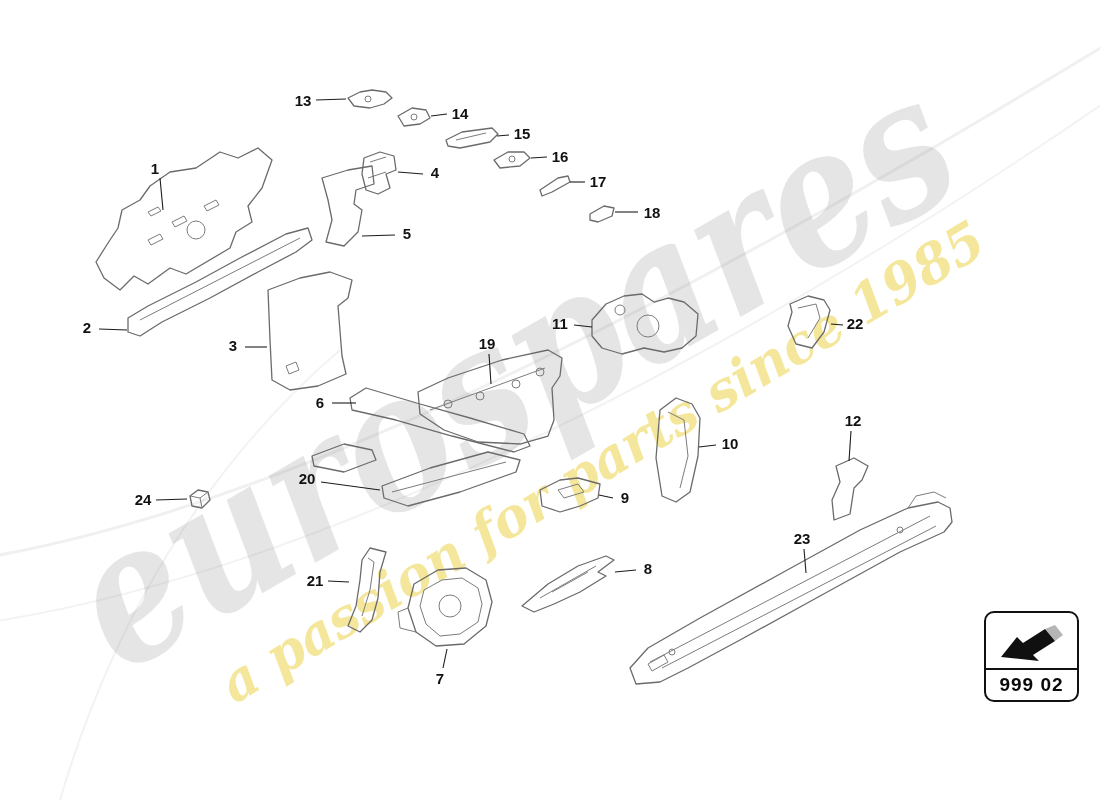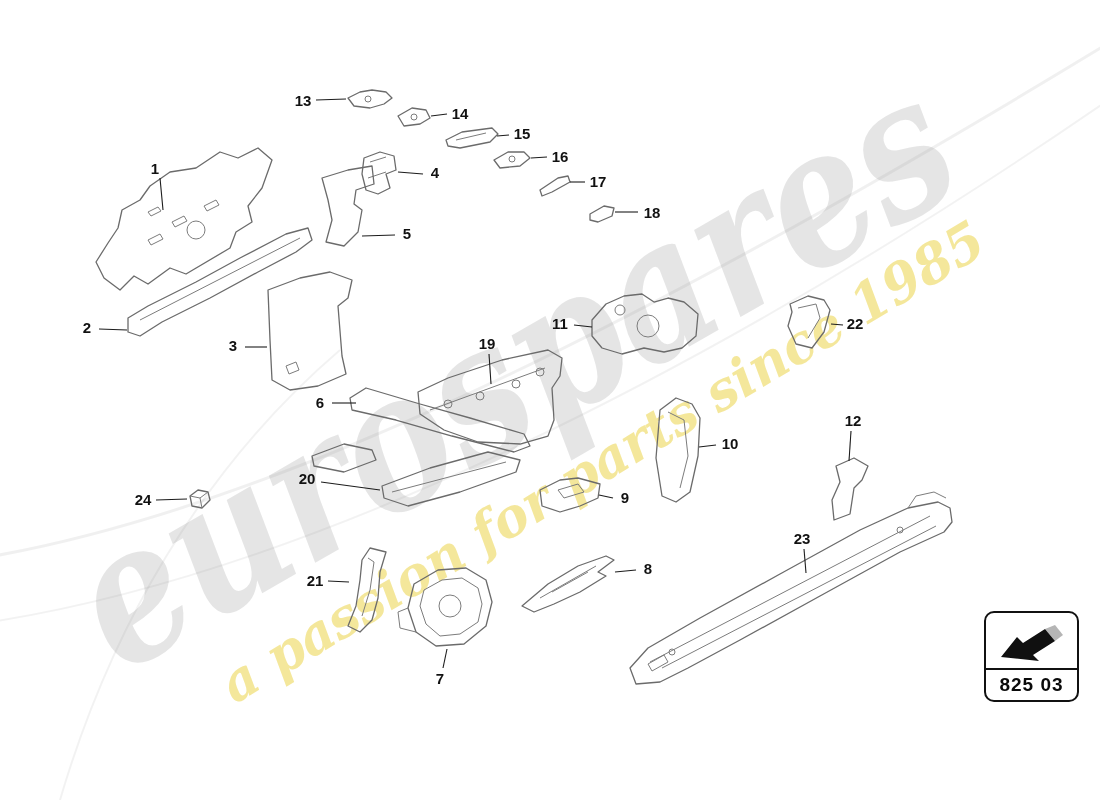--- a/index.html
+++ b/index.html
@@ -190,16 +190,16 @@
       </g>
   </svg>
 
   <div class="code-box">
     <div class="code-icon">
       <svg width="70" height="48" viewBox="0 0 70 48">
         <polygon points="48,12 58,8 66,18 58,24" fill="#b5b5b5"></polygon>
         <path d="M 4,40 L 20,20 L 26,26 L 48,12 L 58,24 L 36,38 L 42,44 Z" fill="#101010"></path>
       </svg>
     </div>
-    <div class="code-label">825 03</div>
+    <div class="code-label">999 02</div>
   </div>
 
 </div>
 
 </body></html>

